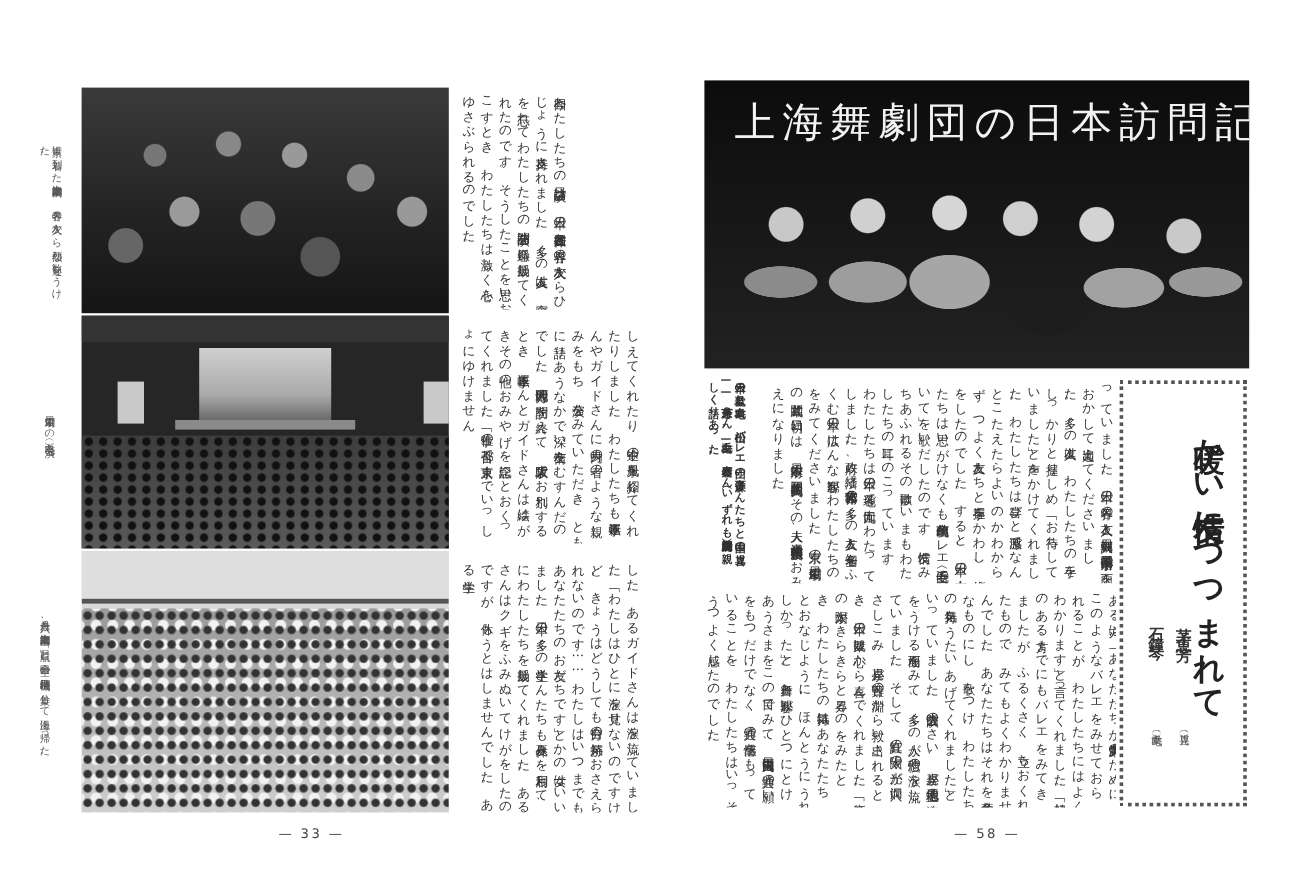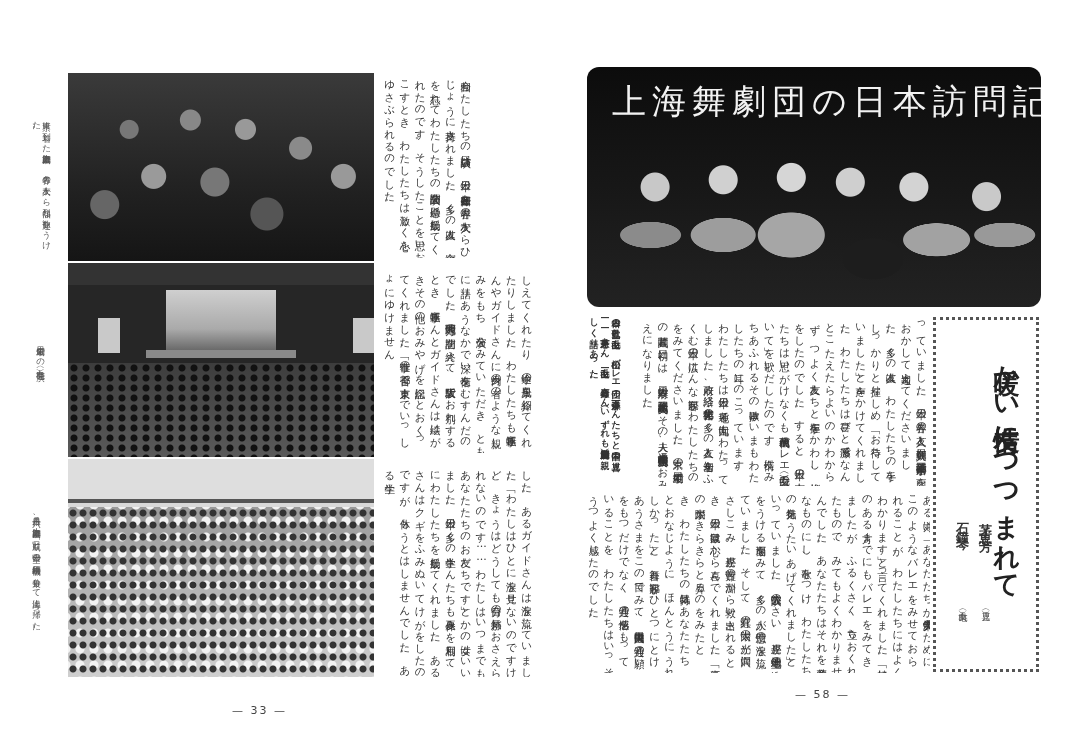--- a/index.html
+++ b/index.html
@@ -68,42 +68,41 @@
 
   .body-cols { position:absolute; top:73px; font-size:10.5px; line-height:15.2px; color:#333; letter-spacing:0.4px; }
   .left-text { left:382px; width:152px; }
   .text-block { position:absolute; width:152px; overflow:hidden; }
   .tb1 { top:0; height:185px; }
   .tb2 { top:195px; height:185px; }
   .tb3 { top:390px; height:214px; }
   .text-block .vtext { height:100%; font-family:"DejaVu Serif", serif; }
 
   .page-number { position:absolute; font-size:11px; color:#444; font-family:"DejaVu Sans", sans-serif; letter-spacing:2px; }
-  .pn-left { left:232px; top:704px; }
+  .pn-left { left:232px; top:688px; }
   .pn-right { left:255px; top:688px; }
 
   
   .hero {
     position:absolute; left:47px; top:67px; width:454px; height:240px;
     background:
       radial-gradient(ellipse at 14% 70%, #8b8b8b 0 30px, transparent 31px),
       radial-gradient(ellipse at 30% 70%, #9d9d9d 0 32px, transparent 33px),
       radial-gradient(ellipse at 45% 70%, #a6a6a6 0 33px, transparent 34px),
       radial-gradient(ellipse at 63% 80%, #1d1d1d 0 30px, transparent 31px),
       radial-gradient(ellipse at 77% 72%, #a2a2a2 0 33px, transparent 34px),
       radial-gradient(ellipse at 92% 70%, #999 0 30px, transparent 31px),
       radial-gradient(circle at 15% 50%, #c8c8c8 0 14px, transparent 15px),
       radial-gradient(circle at 30% 47%, #d0d0d0 0 14px, transparent 15px),
       radial-gradient(circle at 45% 46%, #d6d6d6 0 14px, transparent 15px),
       radial-gradient(circle at 58% 48%, #cfcfcf 0 14px, transparent 15px),
       radial-gradient(circle at 72% 50%, #d3d3d3 0 14px, transparent 15px),
       radial-gradient(circle at 88% 54%, #c9c9c9 0 14px, transparent 15px),
       linear-gradient(180deg, #0c0c0c 0%, #151515 40%, #222 100%);
     overflow:hidden;
-    border-radius:12px;
   }
   .hero-title {
     position:absolute; left:25px; top:12px; font-size:34px; color:#f2f2f2; letter-spacing:6px;
     font-family:"DejaVu Serif", serif; font-weight:normal; white-space:nowrap;
   }
 
   .photo-caption-r {
     position:absolute; left:48px; top:312px; height:150px; font-size:9px; line-height:11px;
     font-weight:bold; color:#333;
   }

